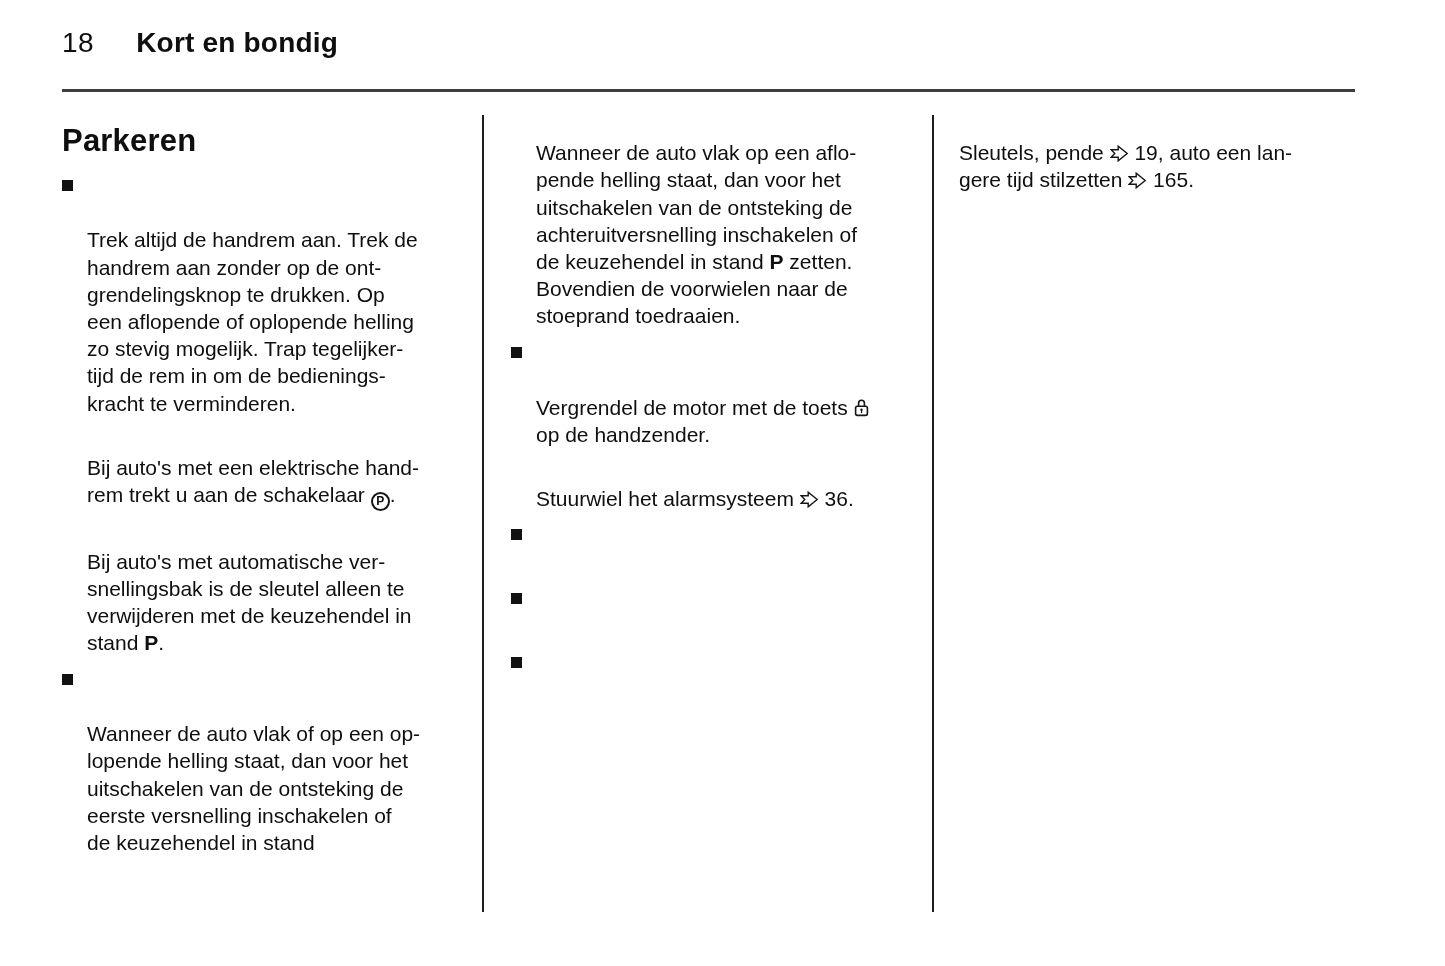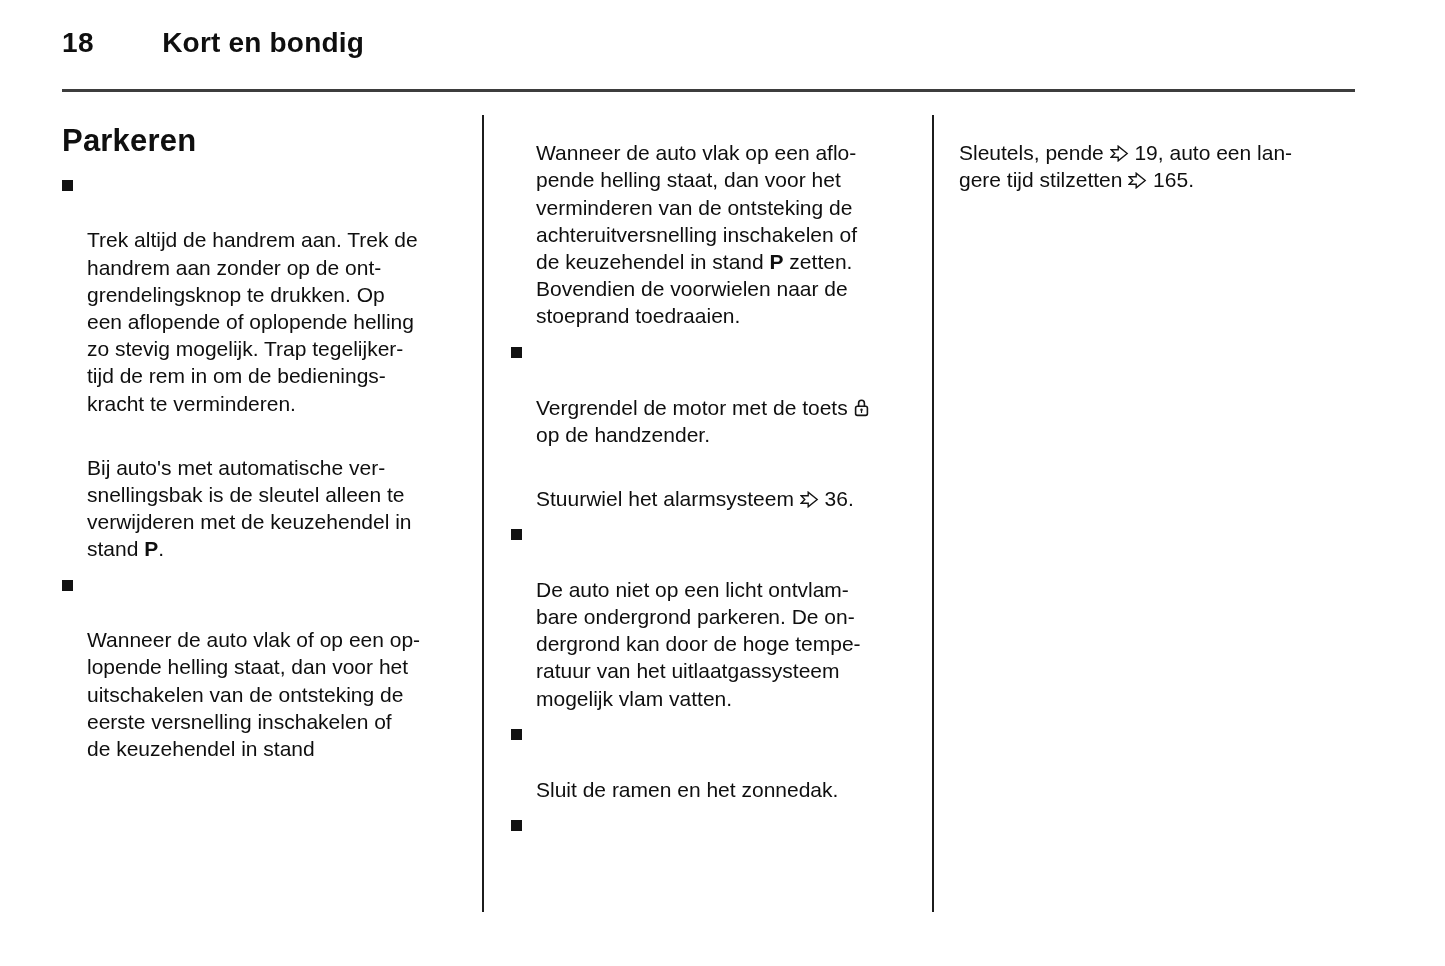--- a/index.html
+++ b/index.html
@@ -19,28 +19,28 @@
   .page-header {
     position: absolute;
     top: 27px;
     left: 62px;
     right: 90px;
     display: flex;
     align-items: baseline;
   }
   .page-number {
     font-size: 28px;
-    font-weight: bold;
+    font-weight: normal;
     letter-spacing: 0.5px;
     text-align: right;
   }
   .chapter-title {
     font-size: 28px;
     font-weight: bold;
-    margin-left: 68px;
+    margin-left: 42px;
     letter-spacing: 0.2px;
   }
   .header-rule {
     position: absolute;
     top: 89px;
     left: 62px;
     width: 1293px;
     height: 3px;
     background: #3d3d3d;
   }
@@ -124,20 +124,26 @@
     <span class="bullet-marker"></span>
     <span>Trek altijd de handrem aan. Trek de
 handrem aan zonder op de ont-
 grendelingsknop te drukken. Op
 een aflopende of oplopende helling
 zo stevig mogelijk. Trap tegelijker-
 tijd de rem in om de bedienings-
 kracht te verminderen.</span>
   </div>
 
+  <div class="block indented">
+    <span>Bij auto's met een elektrische hand-
+rem trekt u aan de schakelaar </span><span class="circle-p">
+        <span>P</span>
+      </span><span>.</span>
+  </div>
 
 
   <div class="block indented">
     <span>Bij auto's met automatische ver-
 snellingsbak is de sleutel alleen te
 verwijderen met de keuzehendel in
 stand </span><span class="b">P</span><span>.</span>
   </div>
 
   <div class="block indented">
@@ -147,21 +153,21 @@
 uitschakelen van de ontsteking de
 eerste versnelling inschakelen of
 de keuzehendel in stand </span>
   </div>
 </div>
 
 <div class="col col-2">
   <div class="block indented">
     <span>Wanneer de auto vlak op een aflo-
 pende helling staat, dan voor het
-verminderen van de ontsteking de
+uitschakelen van de ontsteking de
 achteruitversnelling inschakelen of
 de keuzehendel in stand </span><span class="b">P</span><span> zetten.
 Bovendien de voorwielen naar de
 stoeprand toedraaien.</span>
   </div>
 
   <div class="block indented">
     <span class="bullet-marker"></span>
     <span>Vergrendel de motor met de toets </span><svg class="inline-svg" width="15" height="19" viewBox="0 0 15 19">
         <path d="M4.6 8.2 V5.2 a2.9 2.9 0 0 1 5.8 0 V8.2" fill="none" stroke="#151515" stroke-width="1.6"></path>
@@ -173,30 +179,24 @@
   </div>
 
   <div class="block indented">
     <span>Stuurwiel het alarmsysteem </span><svg class="inline-svg" width="19" height="17" viewBox="0 0 19 17">
         <polygon points="1.2,4.8 8.2,4.8 8.2,1.2 17.2,8.5 8.2,15.8 8.2,12.2 1.2,12.2 4.8,8.5" fill="#ffffff" stroke="#151515" stroke-width="1.4" stroke-linejoin="miter"></polygon>
       </svg><span> 36.</span>
   </div>
 
   <div class="block indented">
     <span class="bullet-marker"></span>
-    <span>De auto niet op een licht ontvlam-
-bare ondergrond parkeren. De on-
-dergrond kan door de hoge tempe-
-ratuur van het uitlaatgassysteem
-mogelijk vlam vatten.</span>
-  </div>
-
-  <div class="block indented">
-    <span class="bullet-marker"></span>
-    <span>Sluit de ramen en het zonnedak.</span>
+  </div>
+
+  <div class="block indented">
+    <span class="bullet-marker"></span>
   </div>
 
 
   <div class="block indented">
     <span class="bullet-marker"></span>
     
   </div>
 </div>
 
 <div class="col col-3">

